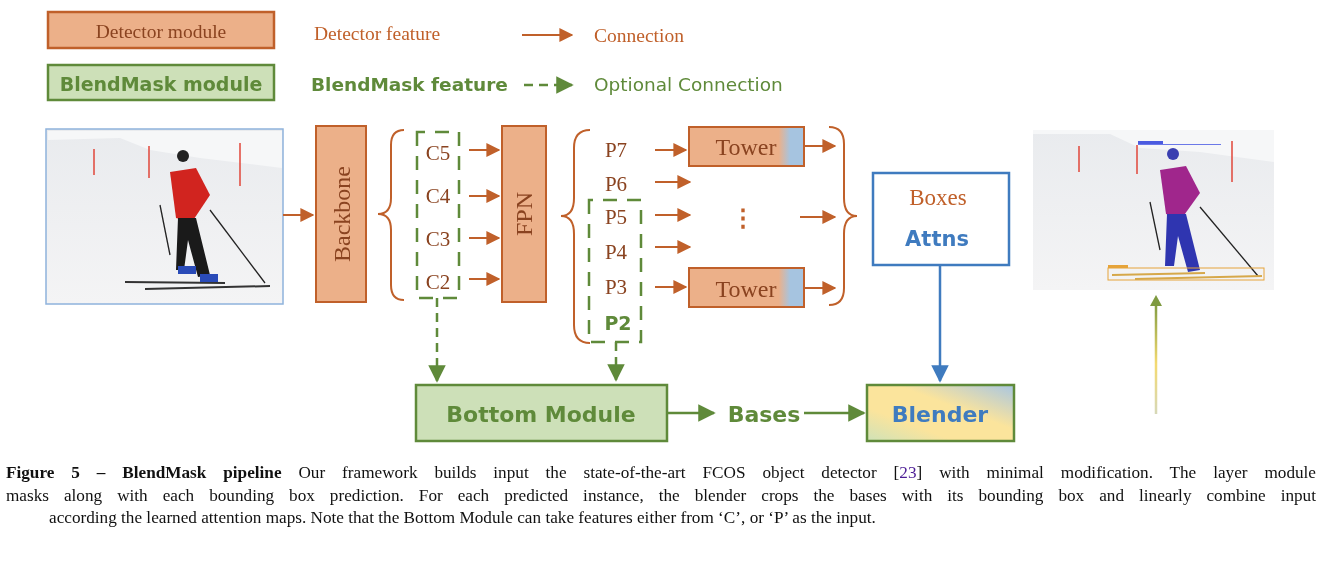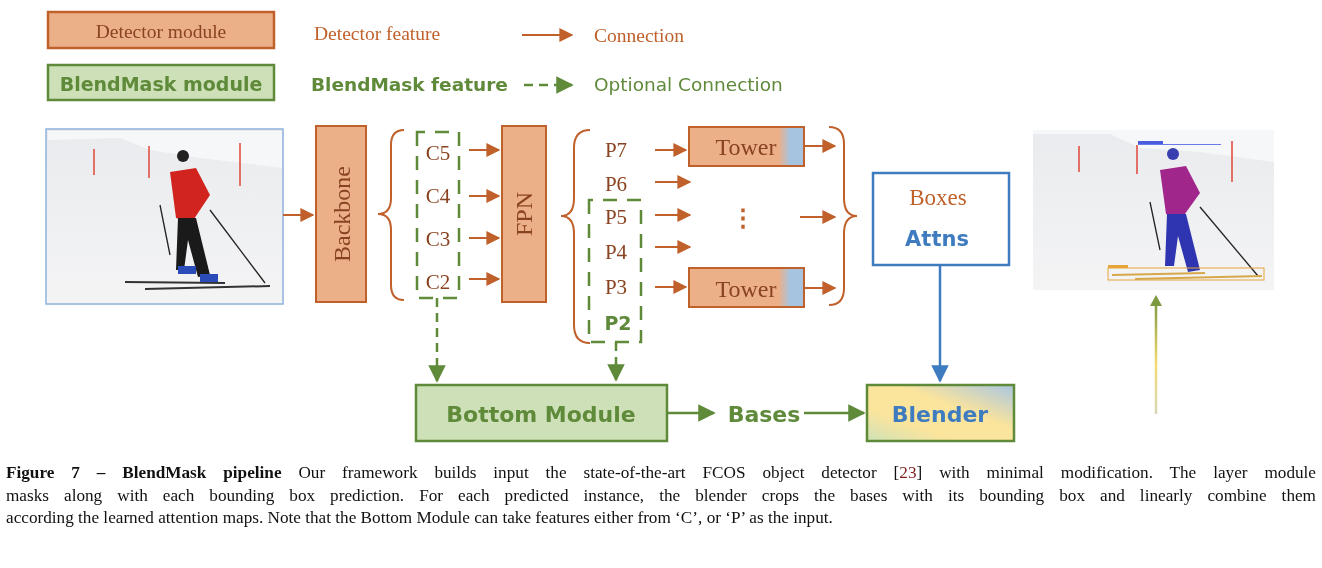--- a/index.html
+++ b/index.html
@@ -7,23 +7,23 @@
     #diagram { position: absolute; left: 0; top: 0; }
     .serif { font-family: "Liberation Serif", "DejaVu Serif", serif; }
     .sans { font-family: "DejaVu Sans", "Liberation Sans", sans-serif; }
     #caption {
       position: absolute; left: 6px; top: 462px; width: 1310px;
       font-family: "Liberation Serif", "DejaVu Serif", serif;
       font-size: 17.2px; line-height: 22.5px; color: #111;
       text-align: justify;
     }
     #caption .cap-line { display: block; text-align-last: justify; white-space: nowrap; }
-    #caption .cap-line.last { text-align-last: left; }
+    #caption .cap-line.last { text-align-last: left; margin-left: 43px; }
     #caption b { font-weight: bold; }
-    #caption .cite { color: #7f1d1d; }
+    #caption .cite { color: #4c1d95; }
   </style>
 </head>
 <body>
 
 <svg id="diagram" width="1322" height="460" viewBox="0 0 1322 460" xmlns="http://www.w3.org/2000/svg">
   <defs>
     <marker id="arr-orange" viewBox="0 0 10 10" refX="9" refY="5" markerWidth="7" markerHeight="7" orient="auto">
       <path d="M0,0 L10,5 L0,10 z" fill="#c0602a"></path>
     </marker>
     <marker id="arr-green" viewBox="0 0 10 10" refX="9" refY="5" markerWidth="7" markerHeight="7" orient="auto">
@@ -195,16 +195,16 @@
     <line x1="1150" y1="202" x2="1160" y2="250" stroke="#222" stroke-width="1.3"></line>
     <line x1="1200" y1="207" x2="1258" y2="276" stroke="#222" stroke-width="1.3"></line>
     <rect x="1108" y="268" width="156" height="12" fill="none" stroke="#e6a43a" stroke-width="1"></rect>
     <rect x="1108" y="265" width="20" height="3" fill="#e6a43a"></rect>
     <line x1="1112" y1="275" x2="1205" y2="273" stroke="#d6a84a" stroke-width="2"></line>
     <line x1="1135" y1="279" x2="1262" y2="276" stroke="#d6a84a" stroke-width="2"></line>
   </g>
 </svg>
 
 <div id="caption">
-  <span class="cap-line"><b>Figure 7 – BlendMask pipeline</b><span> Our framework builds input the state-of-the-art FCOS object detector [</span><span class="cite">23</span><span>] with minimal modification. The layer module</span></span>
-  <span class="cap-line">masks along with each bounding box prediction. For each predicted instance, the blender crops the bases with its bounding box and linearly combine them</span>
+  <span class="cap-line"><b>Figure 5 – BlendMask pipeline</b><span> Our framework builds input the state-of-the-art FCOS object detector [</span><span class="cite">23</span><span>] with minimal modification. The layer module</span></span>
+  <span class="cap-line">masks along with each bounding box prediction. For each predicted instance, the blender crops the bases with its bounding box and linearly combine input</span>
   <span class="cap-line last">according the learned attention maps. Note that the Bottom Module can take features either from ‘C’, or ‘P’ as the input.</span>
 </div>
 
 </body></html>

